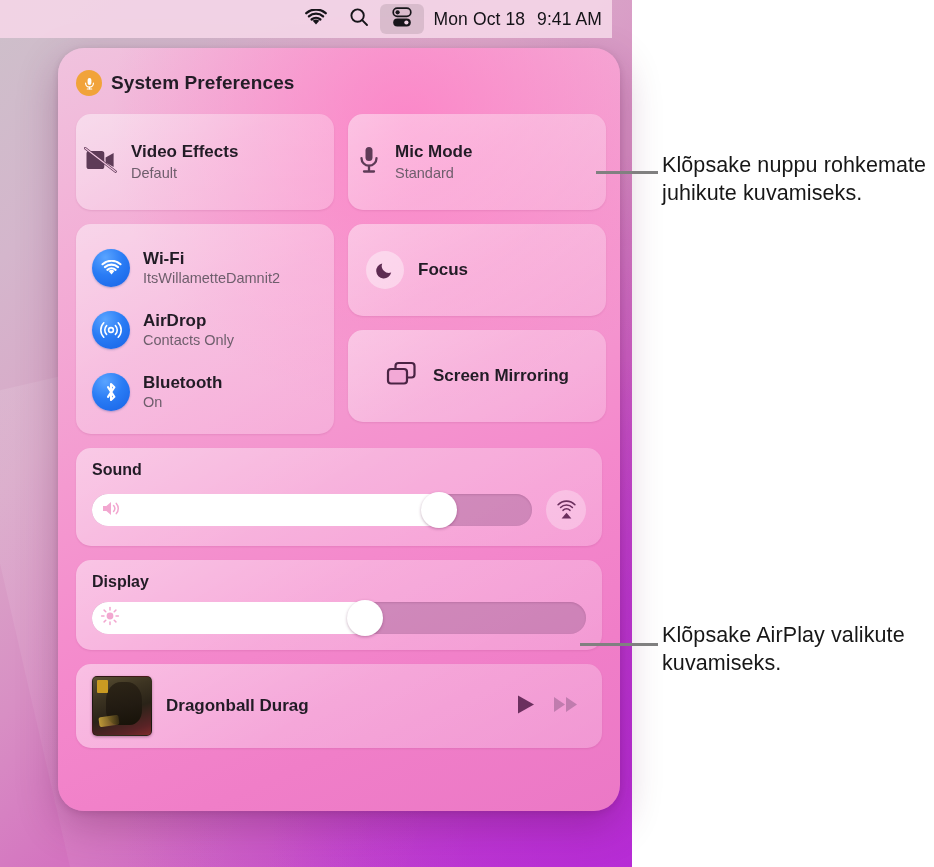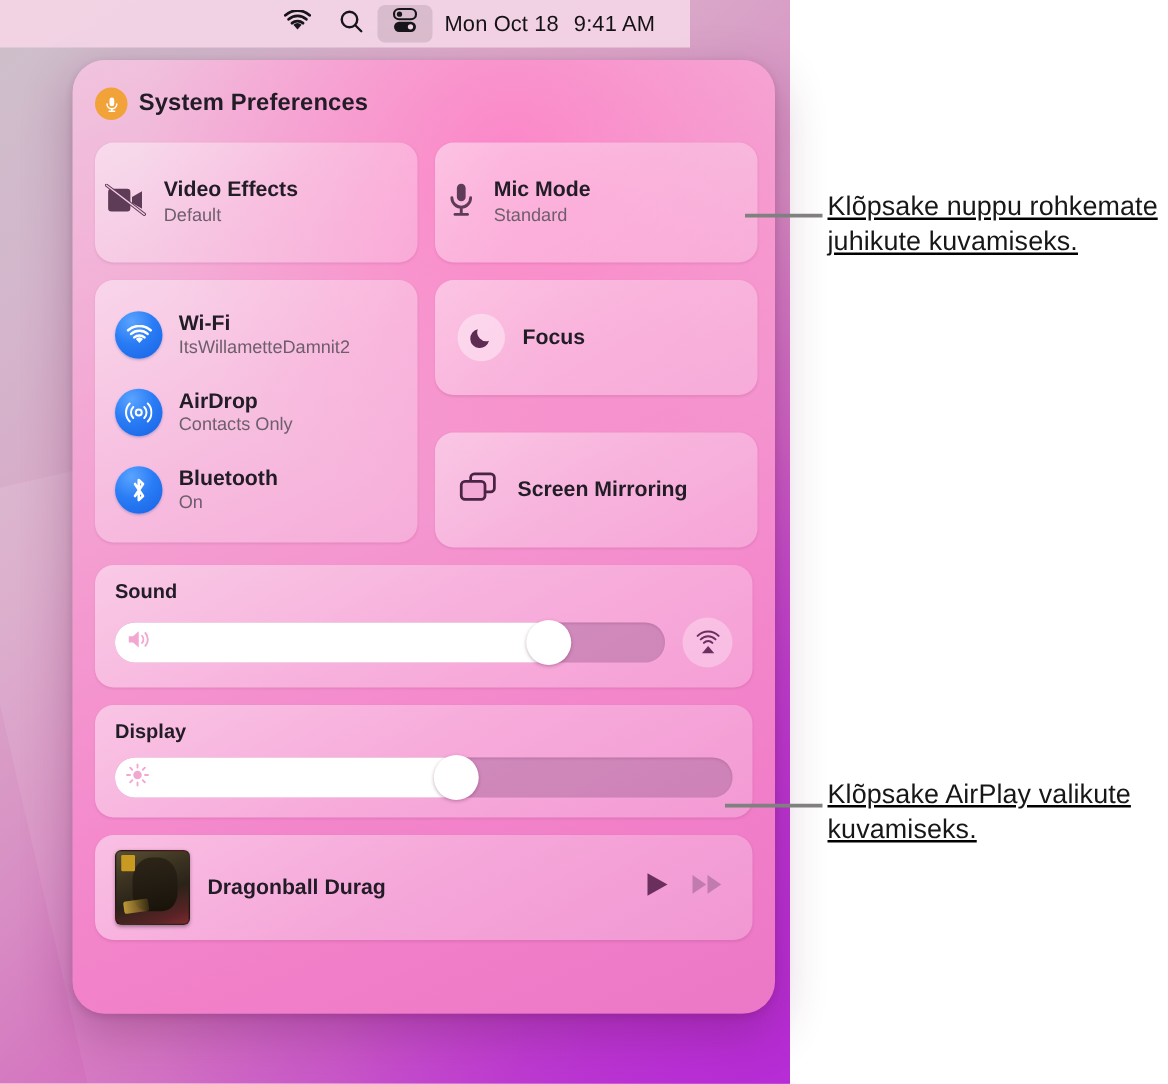--- a/index.html
+++ b/index.html
@@ -27,24 +27,24 @@
     background: linear-gradient(122deg, rgba(255,255,255,0.10) 0%, rgba(255,255,255,0.03) 34%, rgba(255,255,255,0) 60%);
     transform: rotate(-13deg); transform-origin: 0 0;
   }
   .desktop-glow {
     position: absolute; left: 8%; top: 2%; width: 92%; height: 70%;
     background: radial-gradient(60% 58% at 58% 30%, rgba(255,150,210,0.45) 0%, rgba(255,150,210,0) 70%);
   }
 
   
   .menubar {
-    position: absolute; left: 0; top: 0; width: 552px; height: 38px;
+    position: absolute; left: 0; top: 0; width: 612px; height: 38px;
     background: rgba(243,212,230,0.93);
     display: flex; align-items: center; justify-content: flex-end;
-    padding-right: 22px; gap: 0px;
+    padding-right: 4px; gap: 0px;
     z-index: 5;
   }
   .mb-item {
     height: 30px; display: flex; align-items: center; justify-content: center;
     padding: 0 11px; border-radius: 6px; color: #17151a;
   }
   .mb-item.active { background: rgba(0,0,0,0.10); }
   .mb-clock {
     font-size: 17.5px; color: #141217; letter-spacing: 0.1px;
     display: flex; align-items: center; gap: 12px; padding: 0 6px 0 10px;
@@ -98,21 +98,21 @@
     width: 38px; height: 38px; border-radius: 50%; flex: 0 0 auto;
     background: radial-gradient(80% 80% at 35% 22%, #5aa4ff 0%, #2a7cf5 58%, #1e6ceb 100%);
     display: flex; align-items: center; justify-content: center;
     box-shadow: 0 1px 2px rgba(20,60,140,0.30);
   }
   .conn-title { font-size: 17px; font-weight: bold; color: #221c26; line-height: 1.15; }
   .conn-sub { font-size: 14.5px; color: #6e5e6c; line-height: 1.25; margin-top: 1px; }
 
   
   .tile-wide { height: 92px; display: flex; align-items: center; padding: 0 18px; gap: 14px; }
-  .tile-wide.mirror { margin-top: 30px; }
+  .tile-wide.mirror { margin-top: 14px; justify-content: center; }
   .focus-circle {
     width: 38px; height: 38px; border-radius: 50%; flex: 0 0 auto;
     background: rgba(255,255,255,0.40);
     display: flex; align-items: center; justify-content: center;
   }
   .tile-wide-label { font-size: 17px; font-weight: bold; color: #221c26; }
 
   
   .slider-mod { margin-top: 14px; padding: 13px 16px 16px 16px; }
   .slider-mod.sound { padding-right: 16px; }
@@ -160,21 +160,21 @@
     position: absolute; left: 10%; bottom: 14%; width: 34%; height: 18%;
     background: linear-gradient(90deg, rgba(214,173,60,0.85), rgba(214,173,60,0.15));
     border-radius: 2px; transform: rotate(-8deg);
   }
   .np-meta { flex: 1 1 auto; min-width: 0; }
   .np-title { font-size: 17px; font-weight: bold; color: #221c26; line-height: 1.2; }
   .np-artist { font-size: 14.5px; color: #8a7a88; line-height: 1.3; margin-top: 2px; }
   .np-controls { display: flex; align-items: center; gap: 14px; padding-right: 6px; }
 
   
-  .callout { position: absolute; z-index: 8; text-decoration: underline; }
+  .callout { position: absolute; z-index: 8; }
   .callout-text {
     font-size: 21.5px; color: #171717; line-height: 1.30; letter-spacing: 0.1px;
   }
   .leader {
     position: absolute; height: 2.5px; background: #808080; z-index: 7;
   }
 </style>
 </head>
 <body>
 

